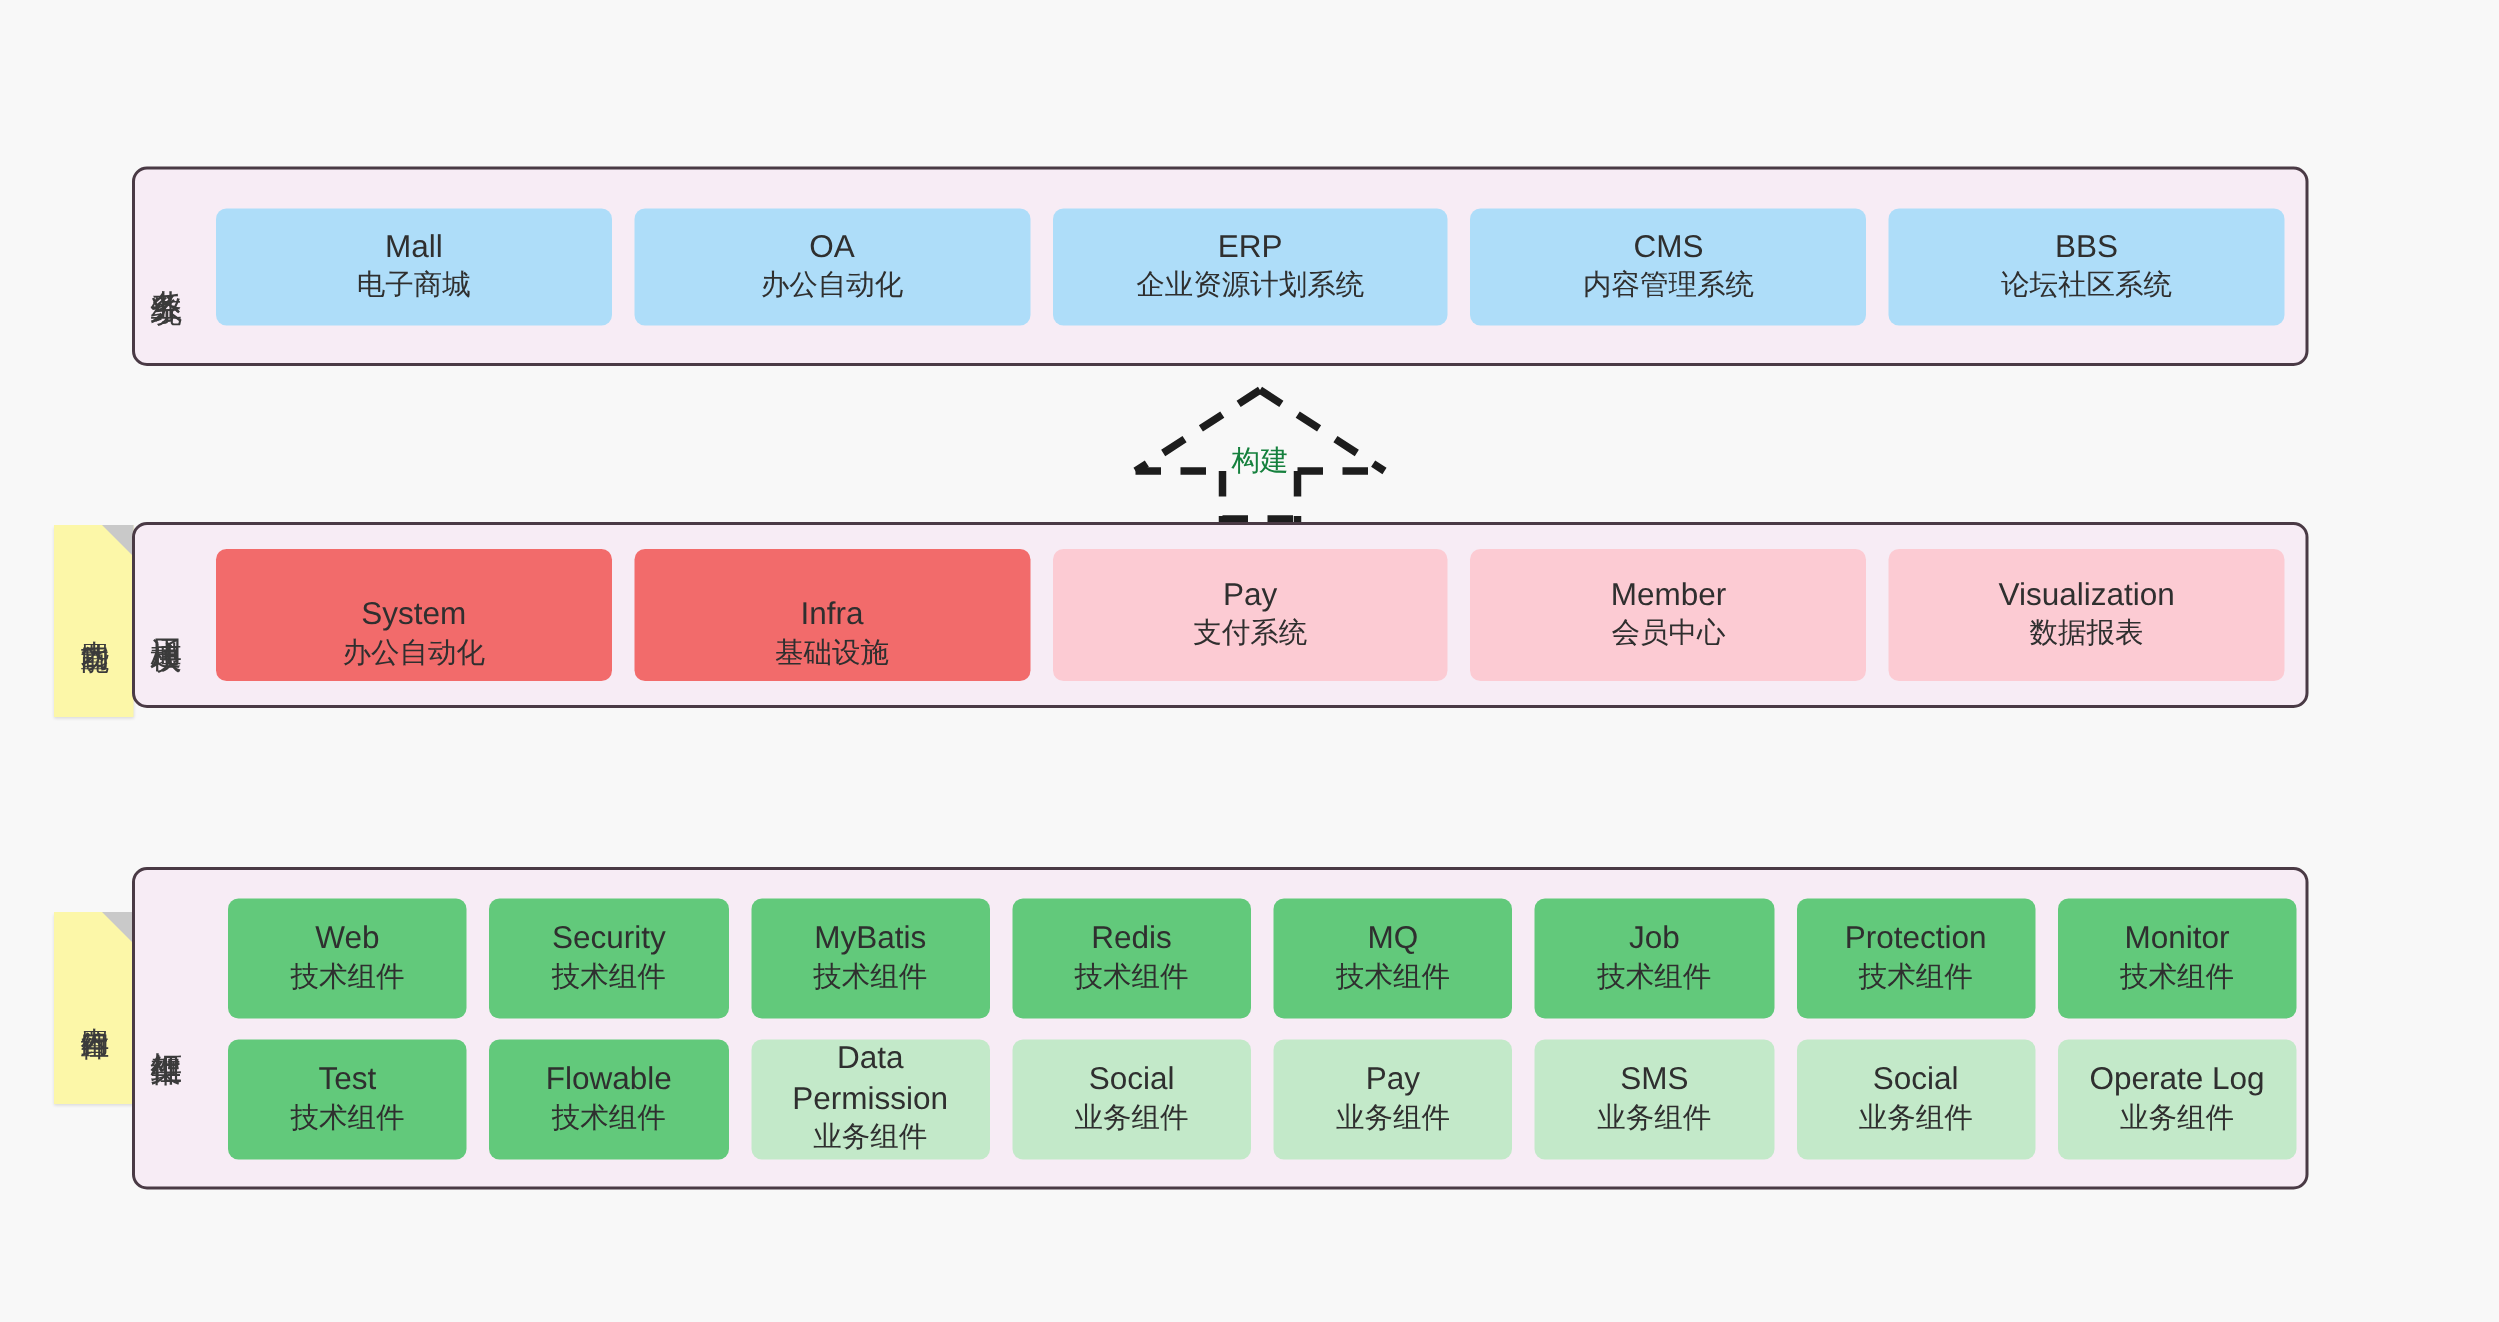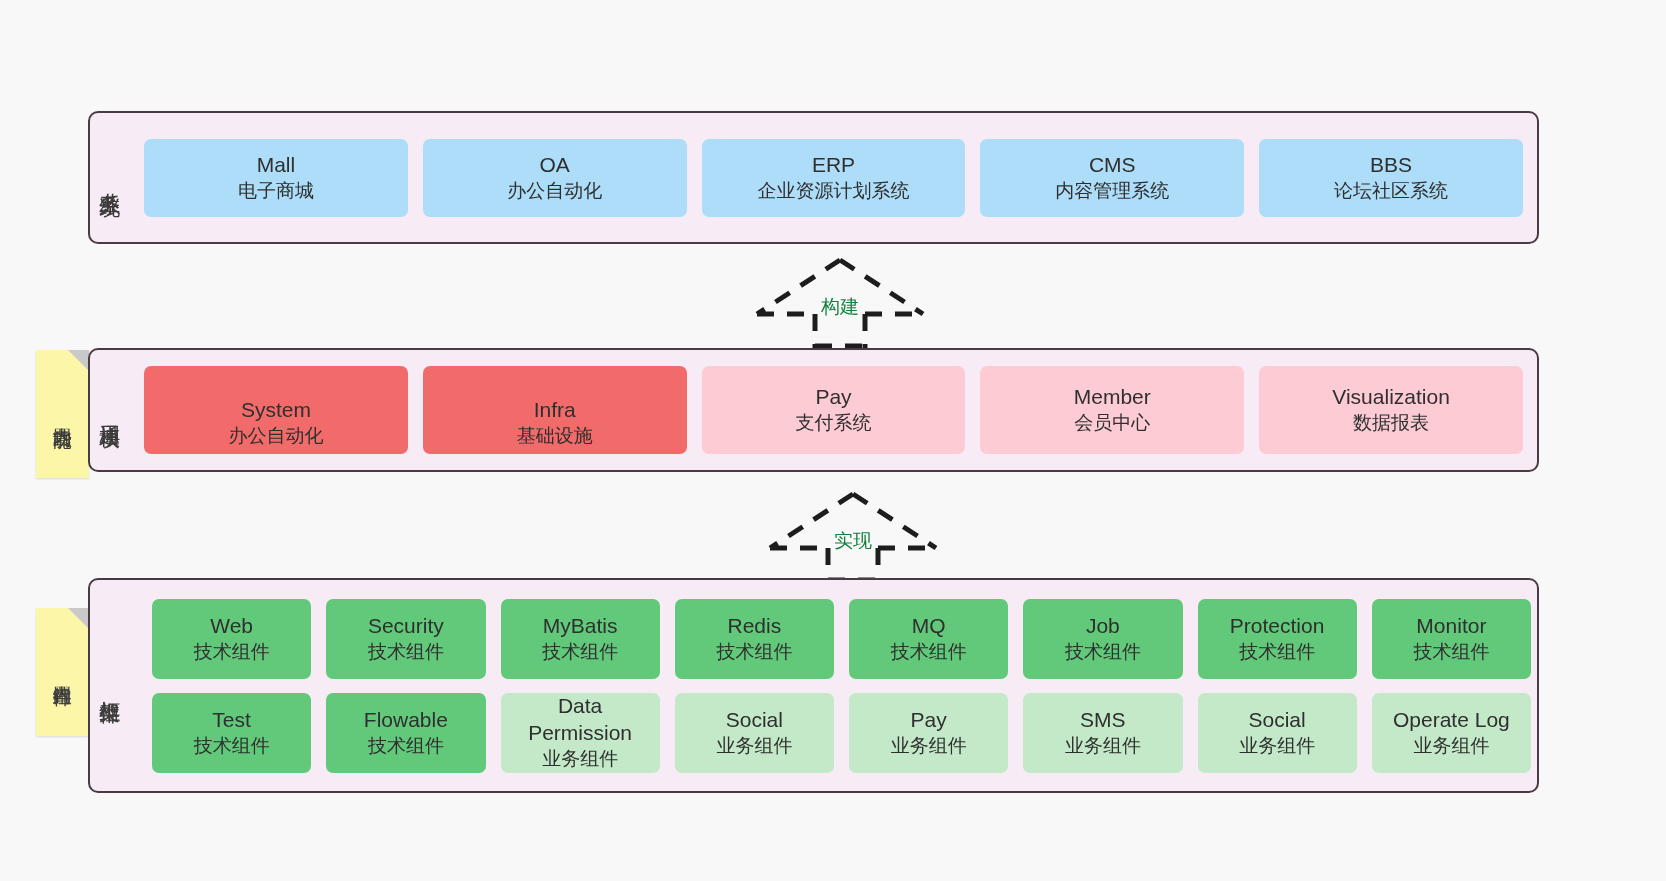--- a/index.html
+++ b/index.html
@@ -226,32 +226,20 @@
       </div>
 
       <div class="box pink">
         <span class="t1">Visualization</span>
         <span class="t2">数据报表</span>
       </div>
 
     </div>
   </div>
 
-  <div class="arrow" id="arrow-implement">
-    <svg width="170" height="90" viewBox="0 0 170 90" aria-hidden="true">
-      <path d="M 85 2 L 168 56" fill="none" stroke="#1d1d1d" stroke-width="5" stroke-dasharray="17 13" stroke-linecap="butt"></path>
-      <path d="M 85 2 L 2 56" fill="none" stroke="#1d1d1d" stroke-width="5" stroke-dasharray="17 13" stroke-linecap="butt"></path>
-      <path d="M 2 56 L 60 56" fill="none" stroke="#1d1d1d" stroke-width="5" stroke-dasharray="17 13"></path>
-      <path d="M 110 56 L 168 56" fill="none" stroke="#1d1d1d" stroke-width="5" stroke-dasharray="17 13"></path>
-      <path d="M 60 56 L 60 90" fill="none" stroke="#1d1d1d" stroke-width="5" stroke-dasharray="17 13"></path>
-      <path d="M 110 56 L 110 90" fill="none" stroke="#1d1d1d" stroke-width="5" stroke-dasharray="17 13"></path>
-      <path d="M 60 88 L 110 88" fill="none" stroke="#1d1d1d" stroke-width="5" stroke-dasharray="17 13"></path>
-    </svg>
-    <span class="arrow-label">实现</span>
-  </div>
 
   <div class="sticky" id="note-builtin-component">内置组件</div>
 
   <div class="layer" id="layer-framework">
     <div class="layer-title">框架组件</div>
     <div class="layer-body two-rows">
 
       <div class="row">
         <div class="box green">
           <span class="t1">Web</span>

